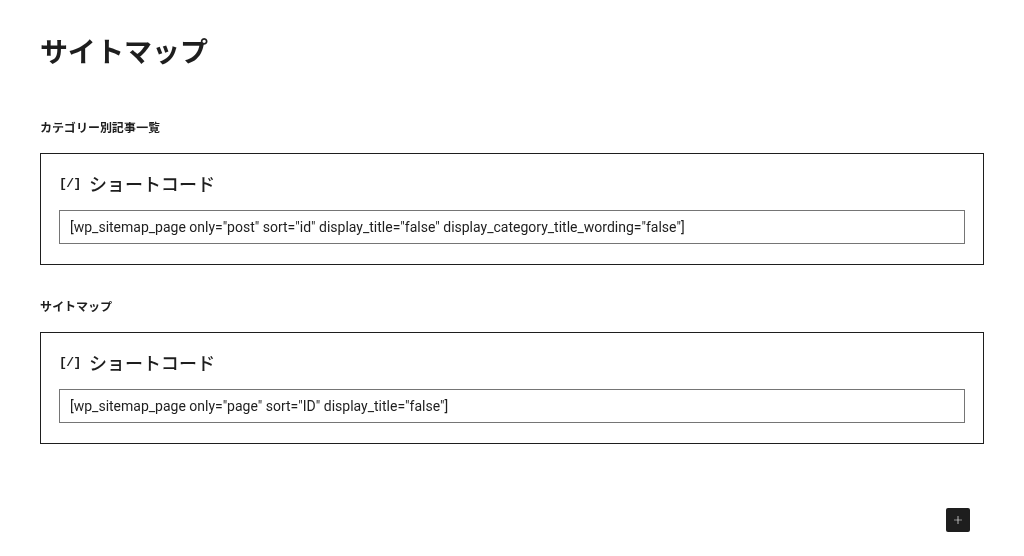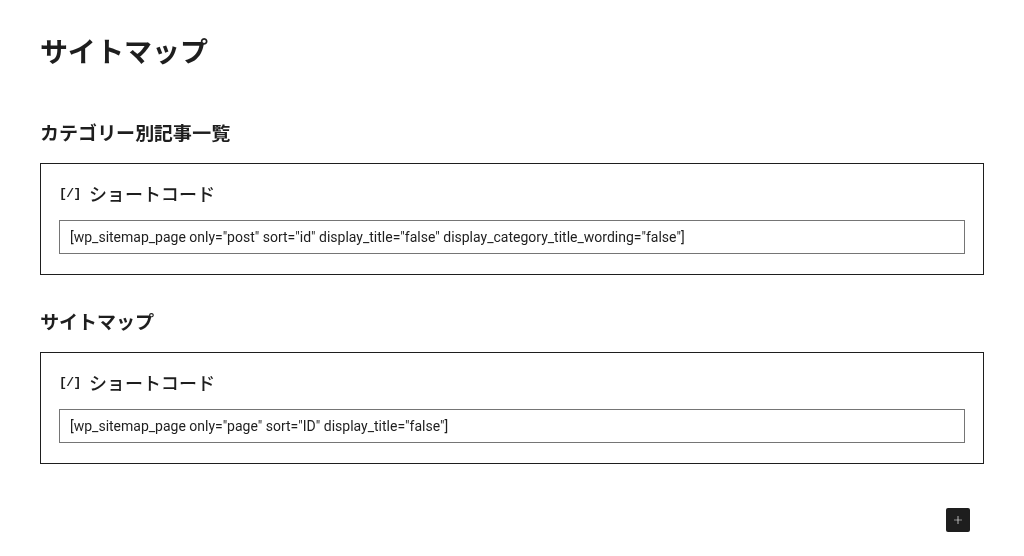--- a/index.html
+++ b/index.html
@@ -15,21 +15,21 @@
       width: 1024px;
       height: 556px;
       position: relative;
     }
     .page-title {
       font-size: 28px;
       font-weight: 700;
       margin-bottom: 48px;
     }
     .section-heading {
-      font-size: 19px;
+      font-size: 12px;
       font-weight: 700;
       margin-bottom: 18px;
       margin-top: 10px;
     }
     .shortcode-block {
       border: 1px solid #1e1e1e;
       padding: 16px 18px 20px 18px;
       margin-bottom: 32px;
     }
     .shortcode-header {

